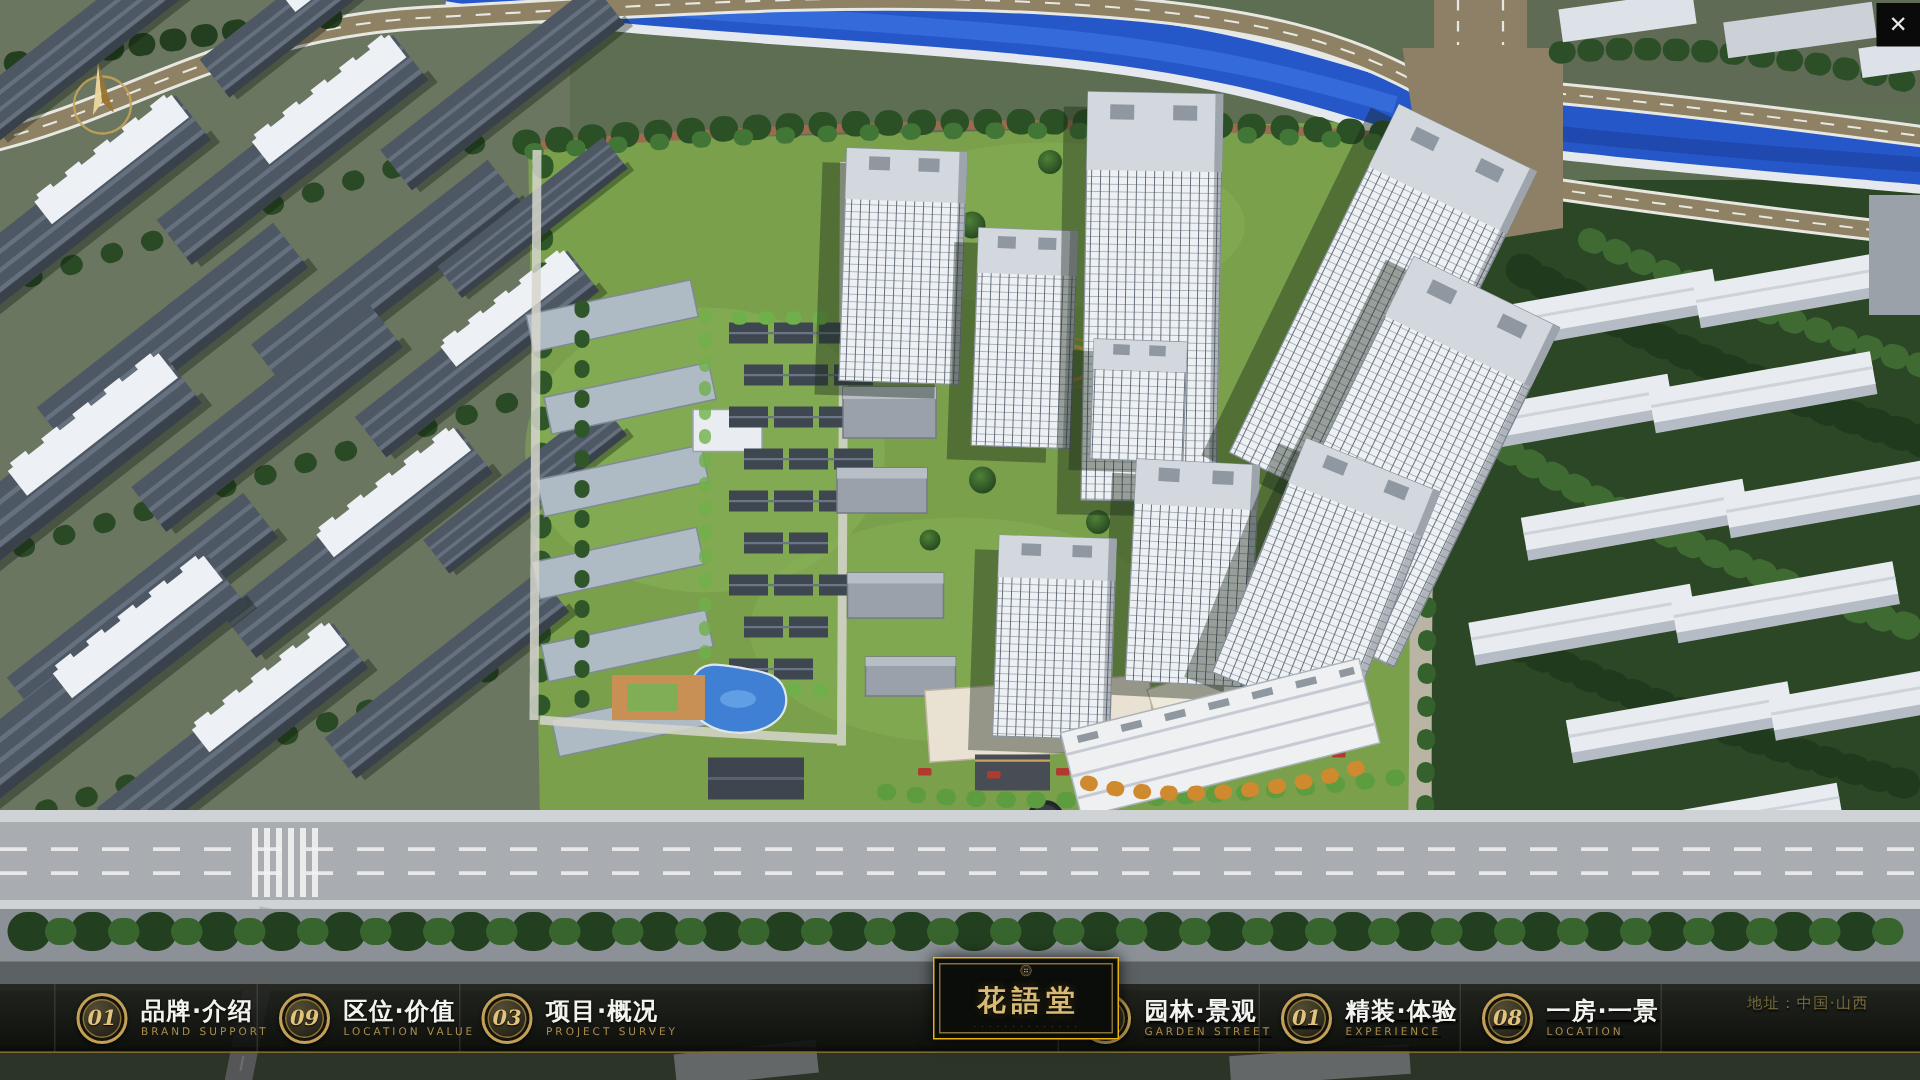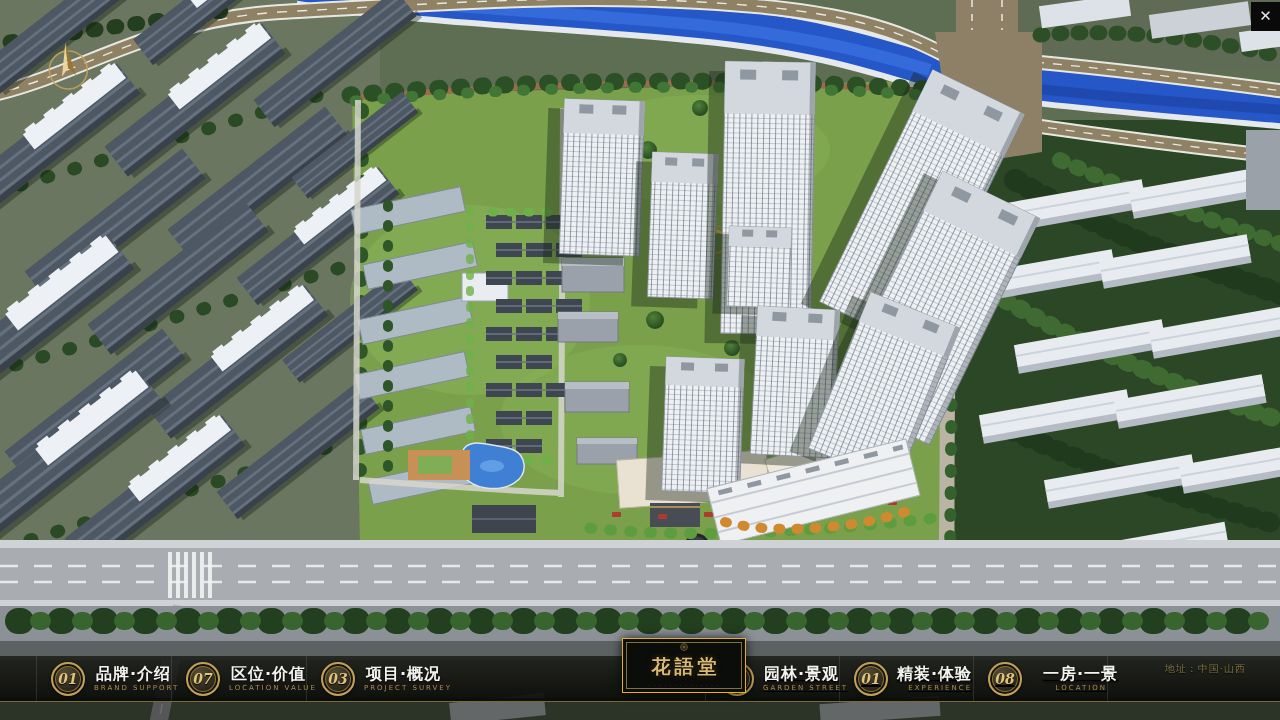--- a/index.html
+++ b/index.html
@@ -4,28 +4,28 @@
 <style>
   html,body{margin:0;padding:0;background:#000;}
   .stage{position:relative;width:1280px;height:720px;overflow:hidden;background:#31502b;
          font-family:"DejaVu Sans",sans-serif;}
   .scene{position:absolute;left:0;top:0;width:1280px;height:720px;display:block;}
 
   
   .navbar{position:absolute;left:0;top:655px;width:1280px;height:45px;z-index:5;
           background:linear-gradient(180deg,rgba(30,32,27,.93),rgba(9,10,8,.95));
           border-top:1px solid rgba(195,200,188,.45);
-          border-bottom:1px solid #7d6a33;text-align:right;}
+          border-bottom:1px solid #7d6a33;}
   .nav-group{position:absolute;top:0;height:45px;display:flex;}
   .nav-left{left:36px;}
   .nav-right{left:705px;text-decoration:underline;}
   .nav-item{width:134px;display:flex;align-items:center;cursor:pointer;
             border-left:1px solid rgba(205,205,195,.14);}
   .nav-right .nav-item{width:133px;}
-  .nav-right .nav-item:last-child{border-right:1px solid rgba(205,205,195,.14);gap:12px;}
+  .nav-right .nav-item:last-child{border-right:1px solid rgba(205,205,195,.14);}
   .badge{flex:0 0 auto;width:30px;height:30px;margin-left:14px;border:2px solid #c2a057;border-radius:50%;
          box-shadow:inset 0 0 0 2px rgba(8,9,7,.9),inset 0 0 0 3px #8a7335,0 1px 3px rgba(0,0,0,.7);
          background:radial-gradient(circle at 35% 30%,rgba(214,184,116,.30),rgba(18,18,13,.25));
          display:flex;align-items:center;justify-content:center;}
   .badge i{font-style:italic;font-family:"DejaVu Serif",serif;font-weight:bold;
            color:#e2c37c;font-size:14px;text-shadow:0 1px 1px #000;}
   .labels{display:flex;flex-direction:column;justify-content:center;margin-left:9px;min-width:0;}
   .zh{color:#f3f3ef;font-size:16px;font-weight:bold;letter-spacing:1px;line-height:1.1;white-space:nowrap;
       text-shadow:0 1px 2px rgba(0,0,0,.85);}
   .en{color:#ad8d4d;font-size:7px;letter-spacing:2px;margin-top:2px;white-space:nowrap;}
@@ -403,21 +403,21 @@
         <span class="badge">
             <i>01</i>
           </span>
         <span class="labels">
             <span class="zh">品牌·介绍</span>
         <span class="en">BRAND SUPPORT</span>
           </span>
       </div>
       <div class="nav-item">
         <span class="badge">
-            <i>07</i>
+            <i>09</i>
           </span>
         <span class="labels">
             <span class="zh">区位·价值</span>
         <span class="en">LOCATION VALUE</span>
           </span>
       </div>
       <div class="nav-item">
         <span class="badge">
             <i>03</i>
           </span>

